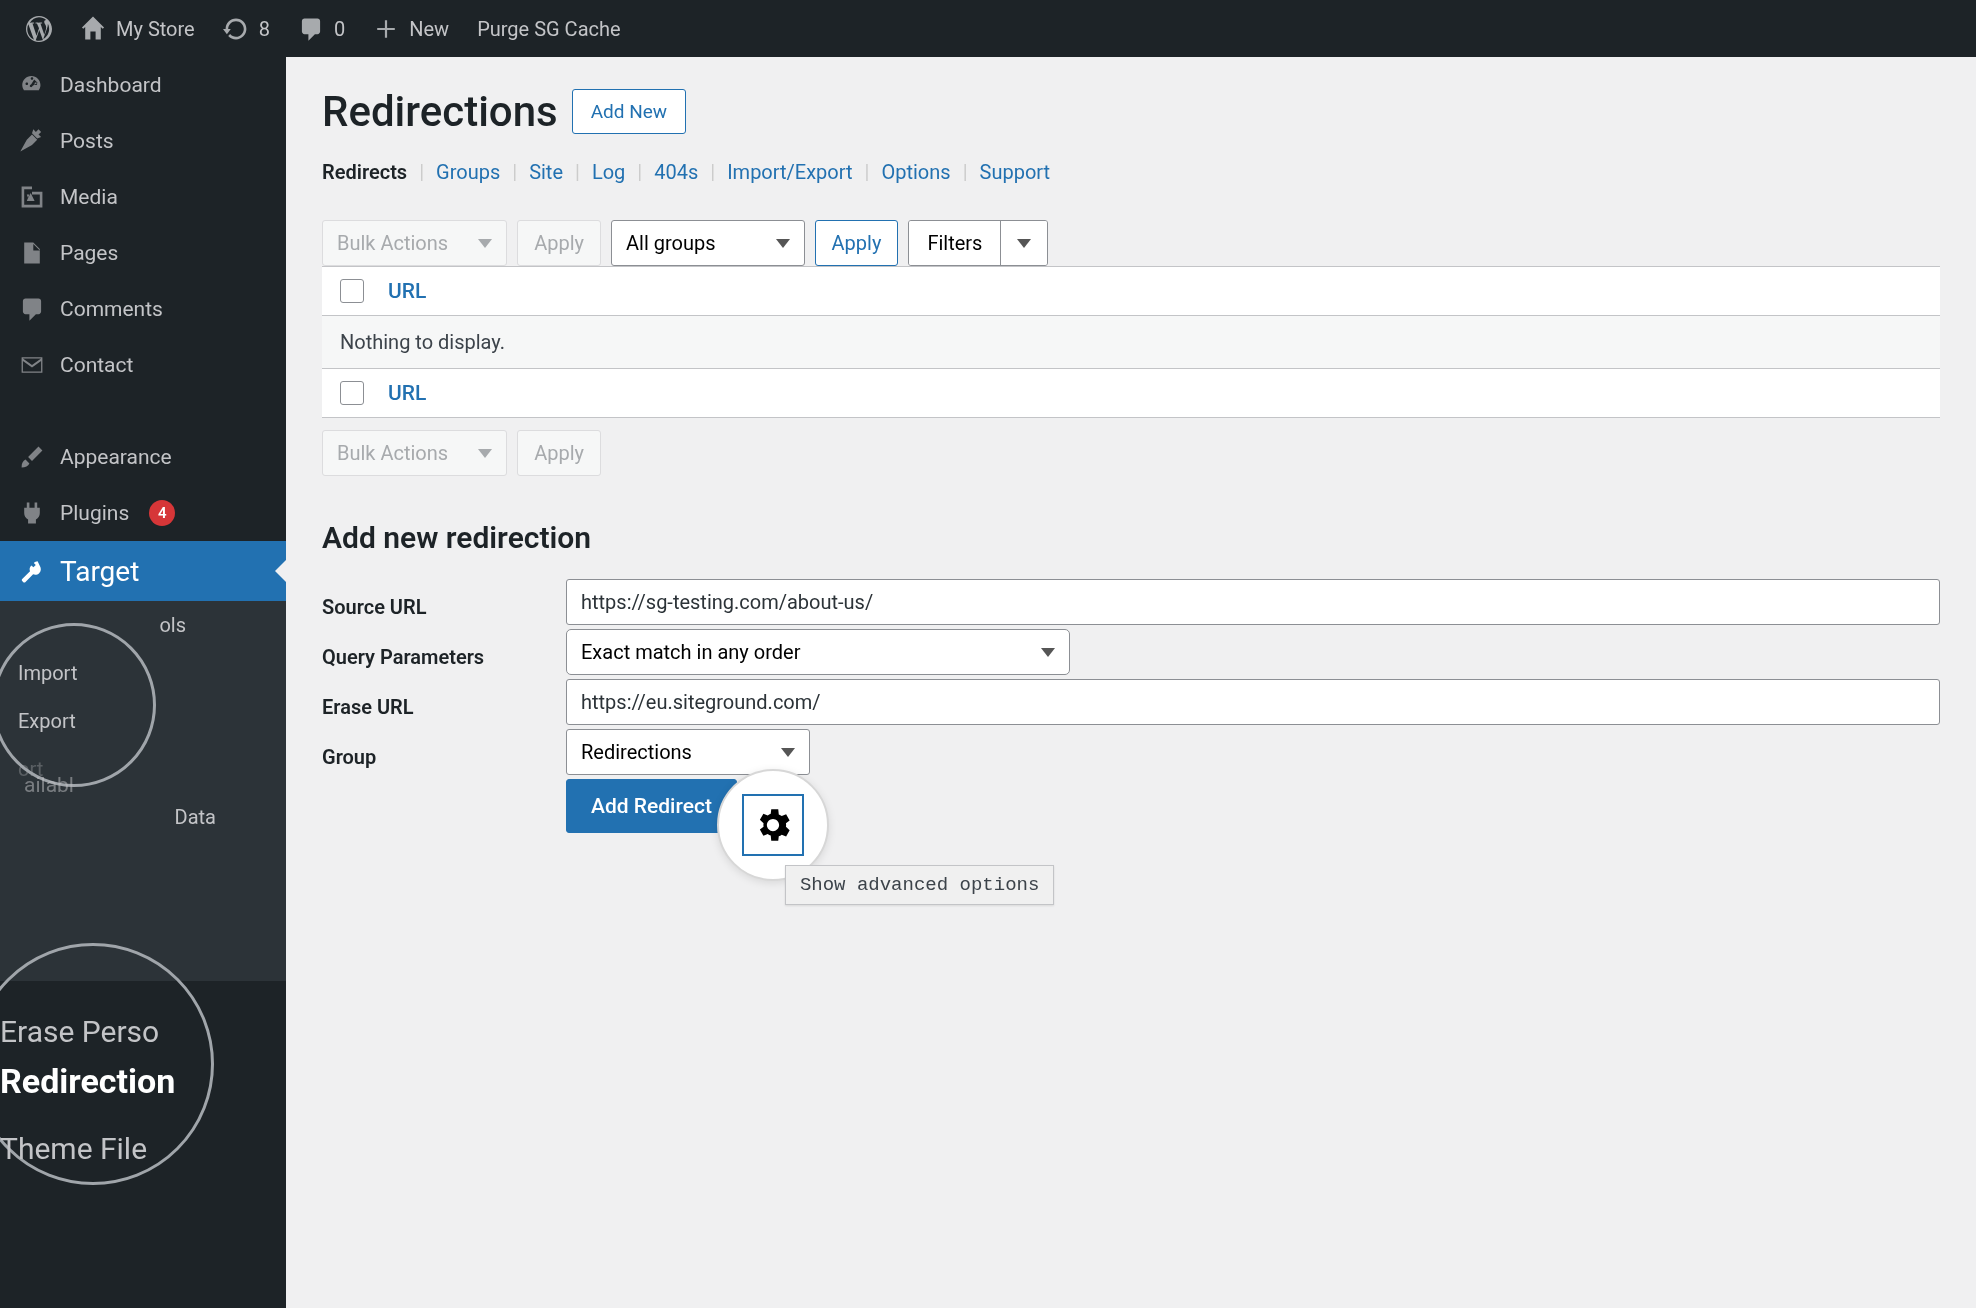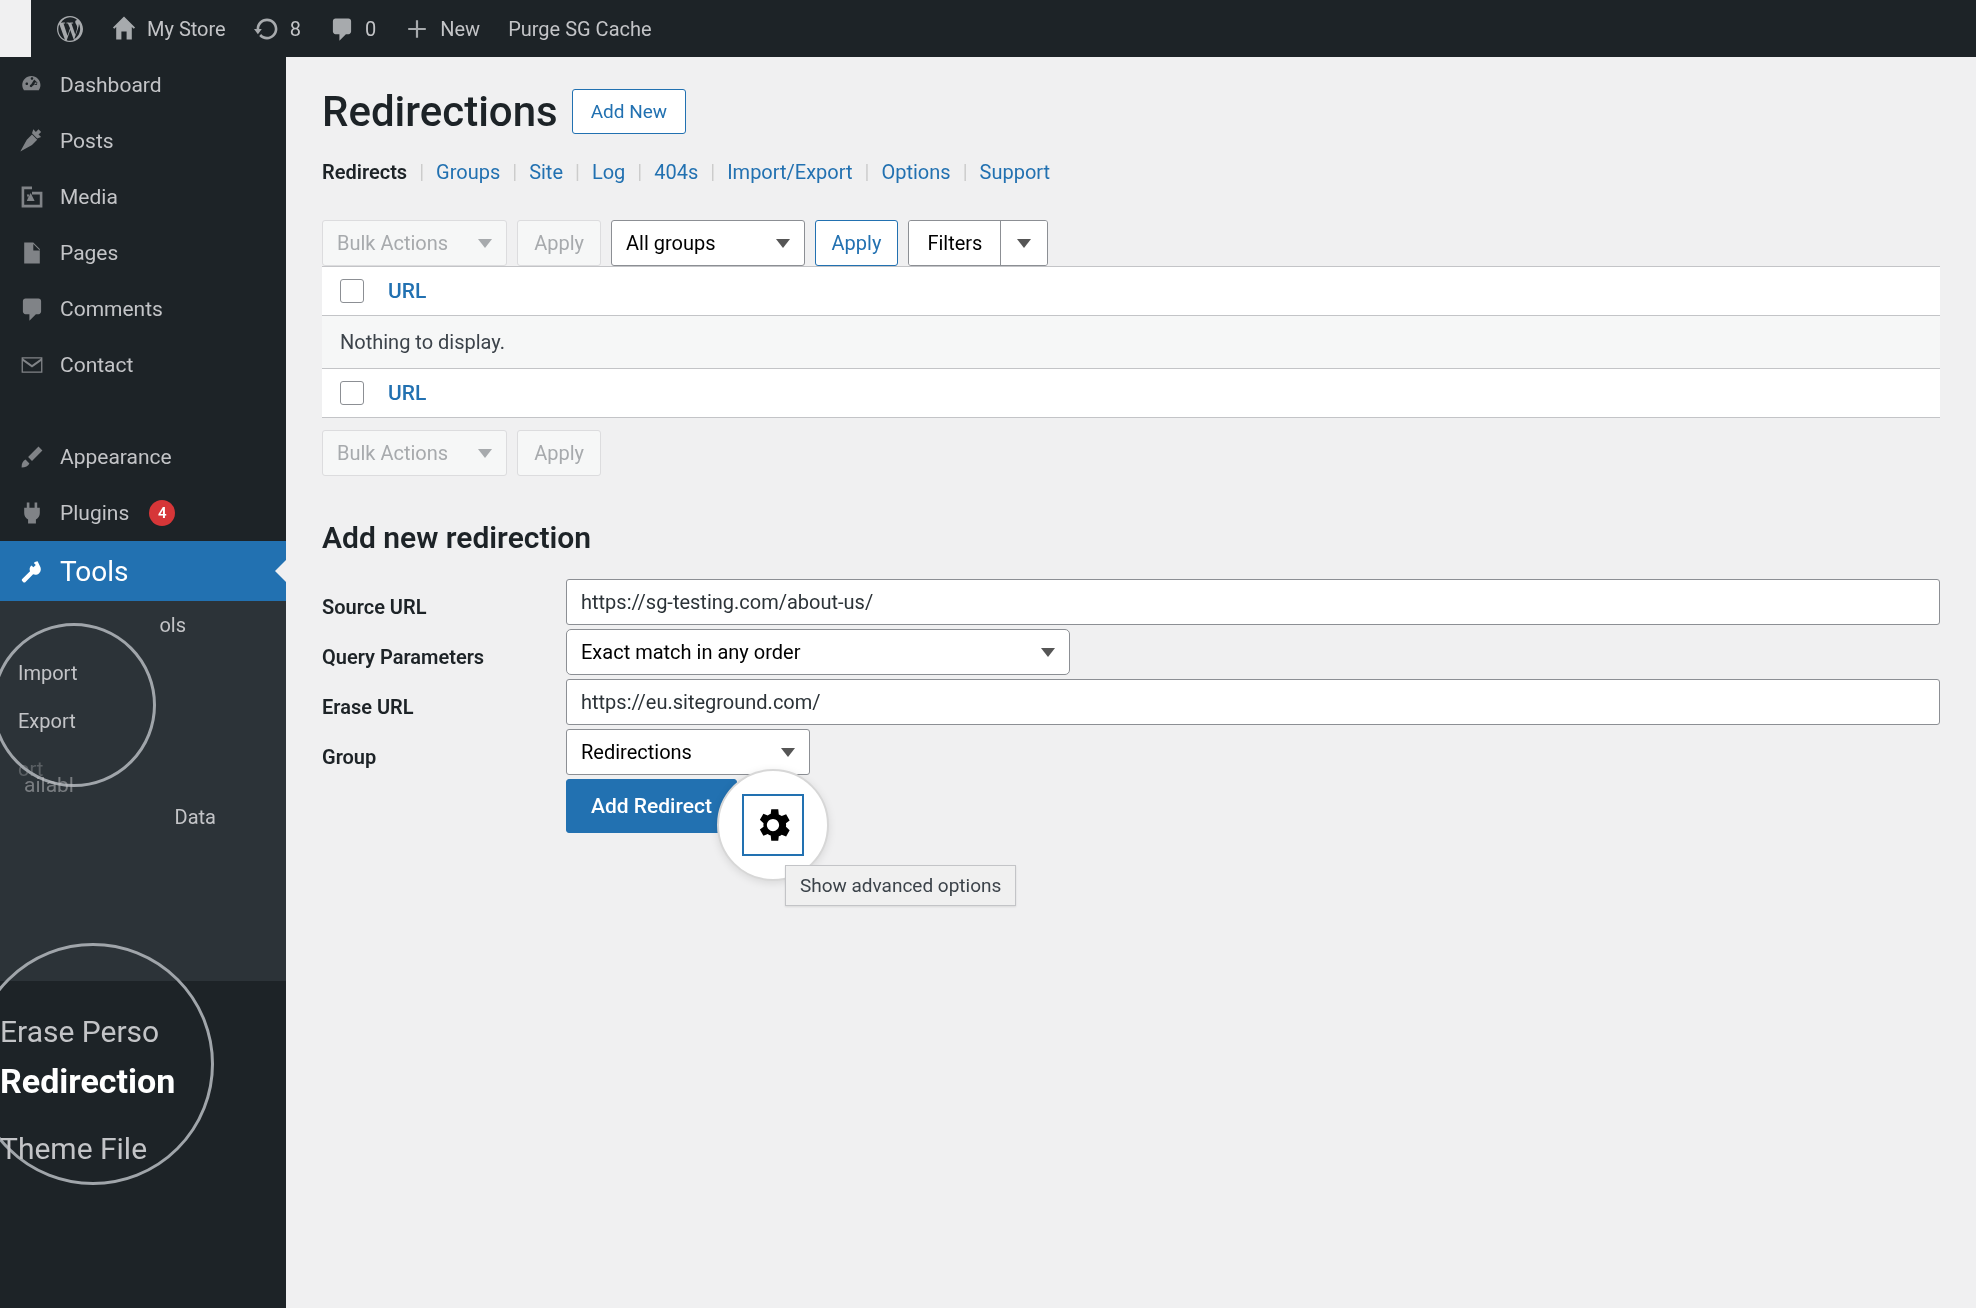--- a/index.html
+++ b/index.html
@@ -1,17 +1,17 @@
 <!DOCTYPE html>
 <html><head>
 <meta charset="utf-8">
 <style>
 * { margin: 0; padding: 0; box-sizing: border-box; font-family: -apple-system, BlinkMacSystemFont, "Segoe UI", Roboto, sans-serif; }
 body { background: #f0f0f1; overflow: hidden; }
-.wrap { width: 1976px; height: 1308px; position: relative; transform-origin: top left; padding-left: 31px; }
+.wrap { width: 1976px; height: 1308px; position: relative; transform-origin: top left; }
 
 
 .adminbar { height: 57px; background: #1d2327; display: flex; align-items: center; padding: 0 12px; color: #c3c4c7; font-size: 20px; }
 .adminbar-item { display: flex; align-items: center; gap: 10px; padding: 0 14px; height: 100%; cursor: pointer; }
 .ab-icon { width: 26px; height: 26px; display: inline-flex; align-items: center; justify-content: center; }
 
 
 .sidebar { position: absolute; top: 57px; left: 0; width: 286px; bottom: 0; background: #1d2327; color: #c3c4c7; font-size: 21px; }
 .menu-item { display: flex; align-items: center; gap: 14px; padding: 14px 18px; cursor: pointer; position: relative; }
 .menu-item.current { background: #2271b1; color: #fff; font-size: 28px; font-weight: 400; height: 60px; }
@@ -56,21 +56,21 @@
 .form-row .field { flex: 1; }
 .input-text { width: 100%; border: 1px solid #8c8f94; background: #fff; padding: 10px 14px; font-size: 20px; border-radius: 3px; color: #2c3338; }
 .select-narrow { display: inline-flex; align-items: center; justify-content: space-between; gap: 120px; border: 1px solid #8c8f94; background: #fff; padding: 10px 14px; font-size: 20px; border-radius: 5px; cursor: pointer; min-width: 504px; }
 .select-small { display: inline-flex; align-items: center; justify-content: space-between; gap: 30px; border: 1px solid #8c8f94; background: #fff; padding: 10px 14px; font-size: 20px; border-radius: 3px; cursor: pointer; min-width: 244px; }
 
 .form-actions { margin-left: 244px; margin-top: 2px; display: flex; align-items: flex-start; gap: 0; }
 
 
 .hl-gear { position: relative; width: 112px; height: 112px; border-radius: 50%; background: #fff; border: 2px solid #d7d7d7; box-shadow: 0 2px 8px rgba(0,0,0,0.1); display: flex; align-items: center; justify-content: center; margin-left: -20px; margin-top: -10px; }
 .hl-gear-inner { width: 62px; height: 62px; border: 2px solid #2271b1; display: flex; align-items: center; justify-content: center; }
-.tooltip { position: absolute; top: 86px; left: 48px; background: #f0f0f0; border: 1px solid #c3c4c7; padding: 8px 14px; font-size: 19px; color: #3c434a; white-space: nowrap; box-shadow: 0 1px 2px rgba(0,0,0,0.1); }
+.tooltip { position: absolute; top: 86px; left: 48px; background: #f0f0f0; border: 1px solid #c3c4c7; padding: 8px 14px; font-size: 19px; color: #3c434a; white-space: nowrap; box-shadow: 0 1px 2px rgba(0,0,0,0.1); font-family: Liberation Mono, monospace; }
 
 
 .hl-circle { position: absolute; border-radius: 50%; border: 3px solid #a0a5aa; pointer-events: none; }
 .hl-circle.c1 { width: 164px; height: 164px; top: 566px; left: -8px; }
 .hl-circle.c2 { width: 242px; height: 242px; top: 886px; left: -28px; }
 .hl-overlay-text { position: absolute; color: #c3c4c7; font-size: 26px; pointer-events: none; }
 
 .chev-down { width: 0; height: 0; border-left: 7px solid transparent; border-right: 7px solid transparent; border-top: 9px solid #555; display: inline-block; }
 .chev-down.light { border-top-color: #a7aaad; }
 
@@ -194,21 +194,21 @@
         </span>
       <span>Plugins</span>
       <span class="badge">4</span>
     </div>
     <div class="menu-item current">
       <span class="menu-icon">
           <svg width="30" height="30" viewBox="0 0 20 20" fill="currentColor">
             <path d="M14 3c-1 0-2 .5-2.7 1.3l1.4 1.4L11 7.4 9.6 6c-.8.7-1.3 1.7-1.3 2.7 0 .5.1 1 .3 1.5L3 15.8c-.4.4-.4 1 0 1.4l.8.8c.4.4 1 .4 1.4 0l5.6-5.6c.5.2 1 .3 1.5.3 2.2 0 4-1.8 4-4 0-.7-.2-1.3-.5-1.9L14 3z"></path>
           </svg>
         </span>
-      <span>Tools</span>
+      <span>Target</span>
     </div>
     <div class="submenu">
       <div class="submenu-item" style="text-align:right;padding-right:100px;"><span>ols</span></div>
       <div class="submenu-item"><span>Import</span></div>
       <div class="submenu-item"><span>Export</span></div>
       <div class="submenu-item" style="opacity:.3"><span>ort</span></div>
       <div class="submenu-item" style="text-align:right;padding-right:70px;"><span>Data</span></div>
       <div class="submenu-item" style="height:20px"></div>
       <div class="submenu-item current" style="height:46px"></div>
       <div class="submenu-item" style="height:70px"></div>

